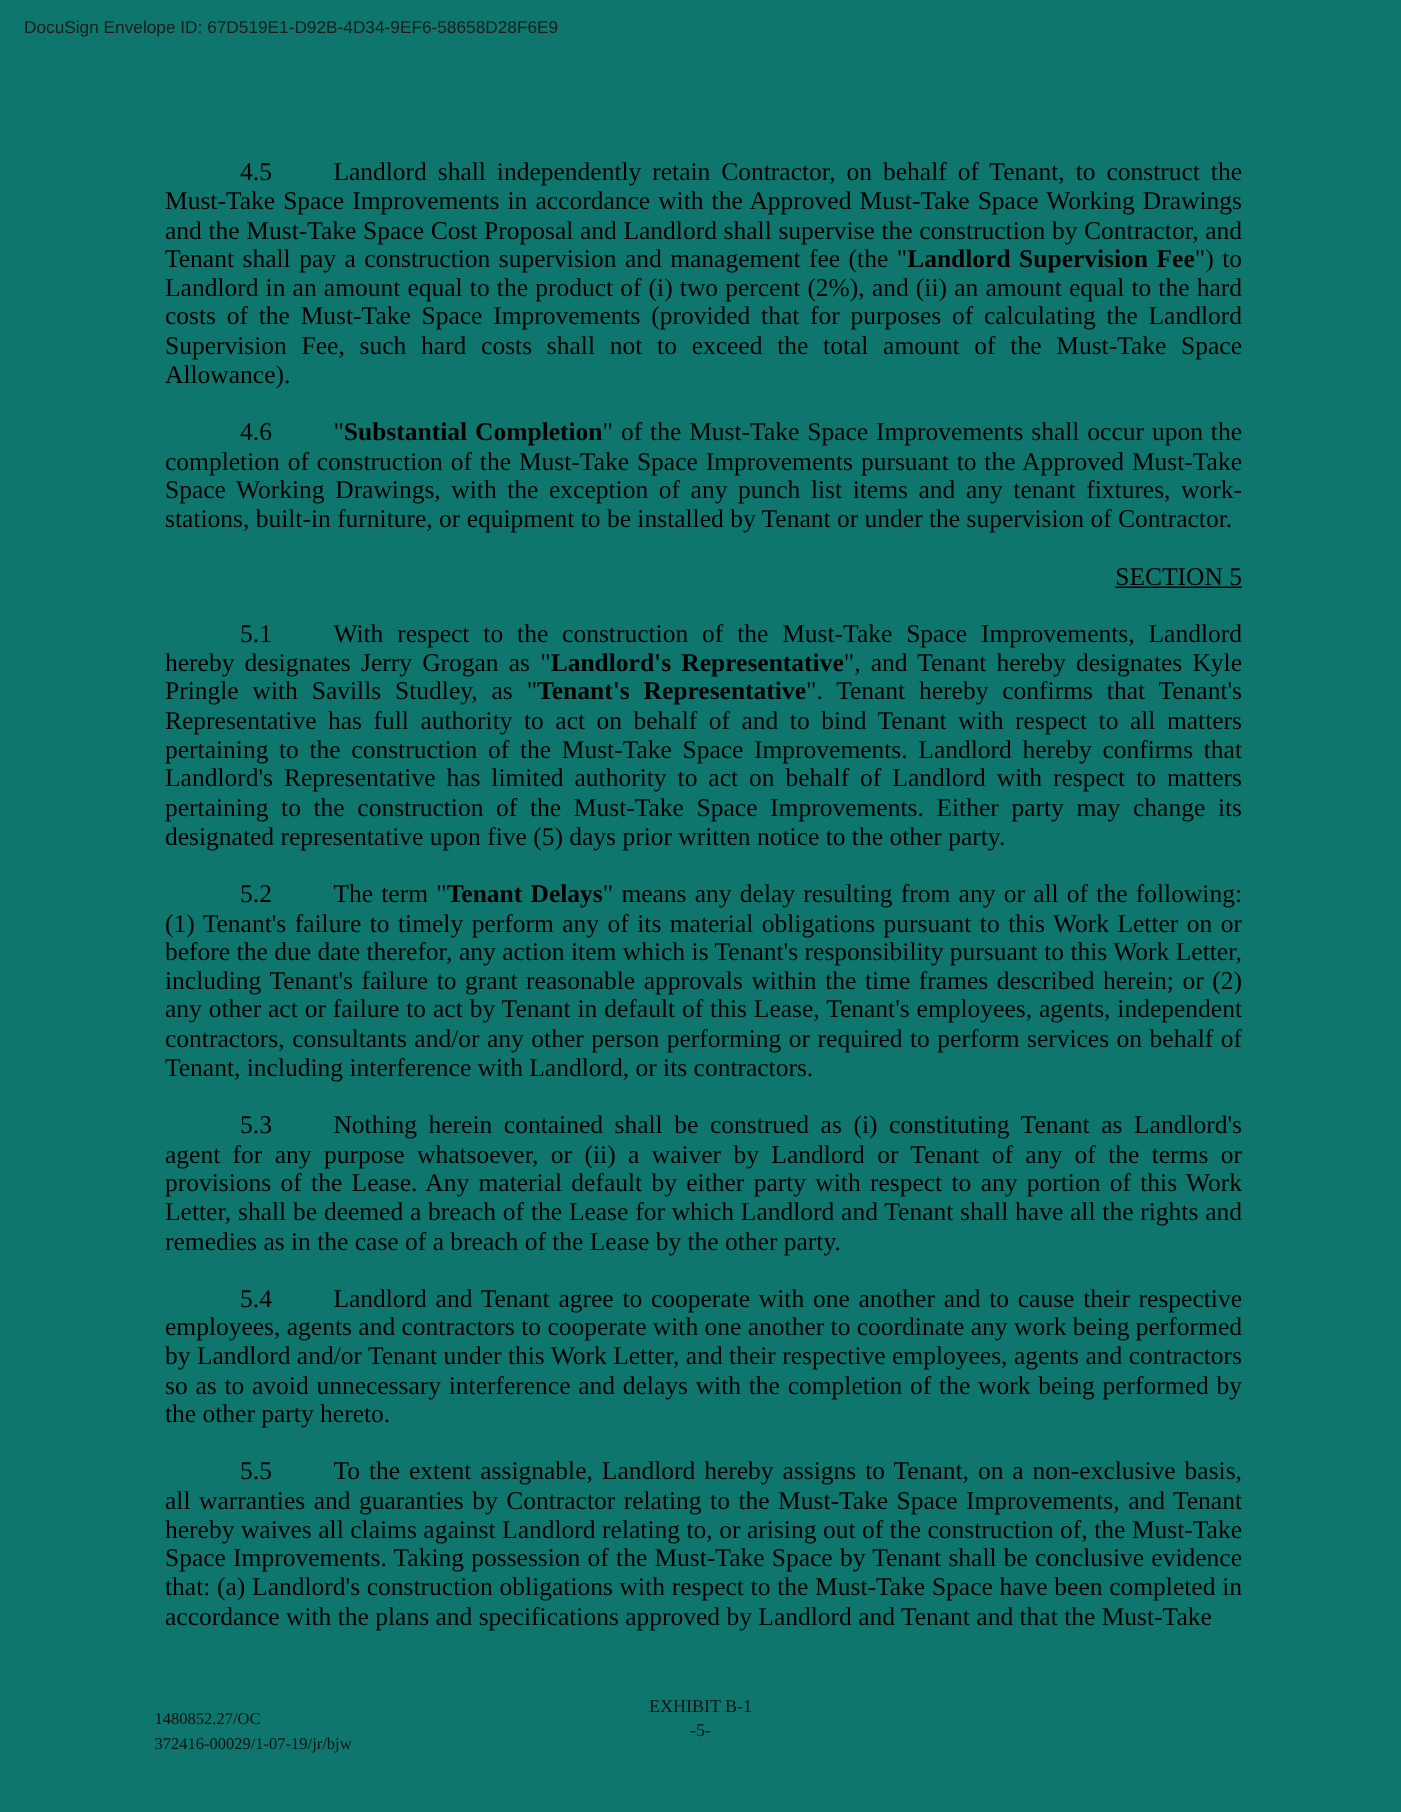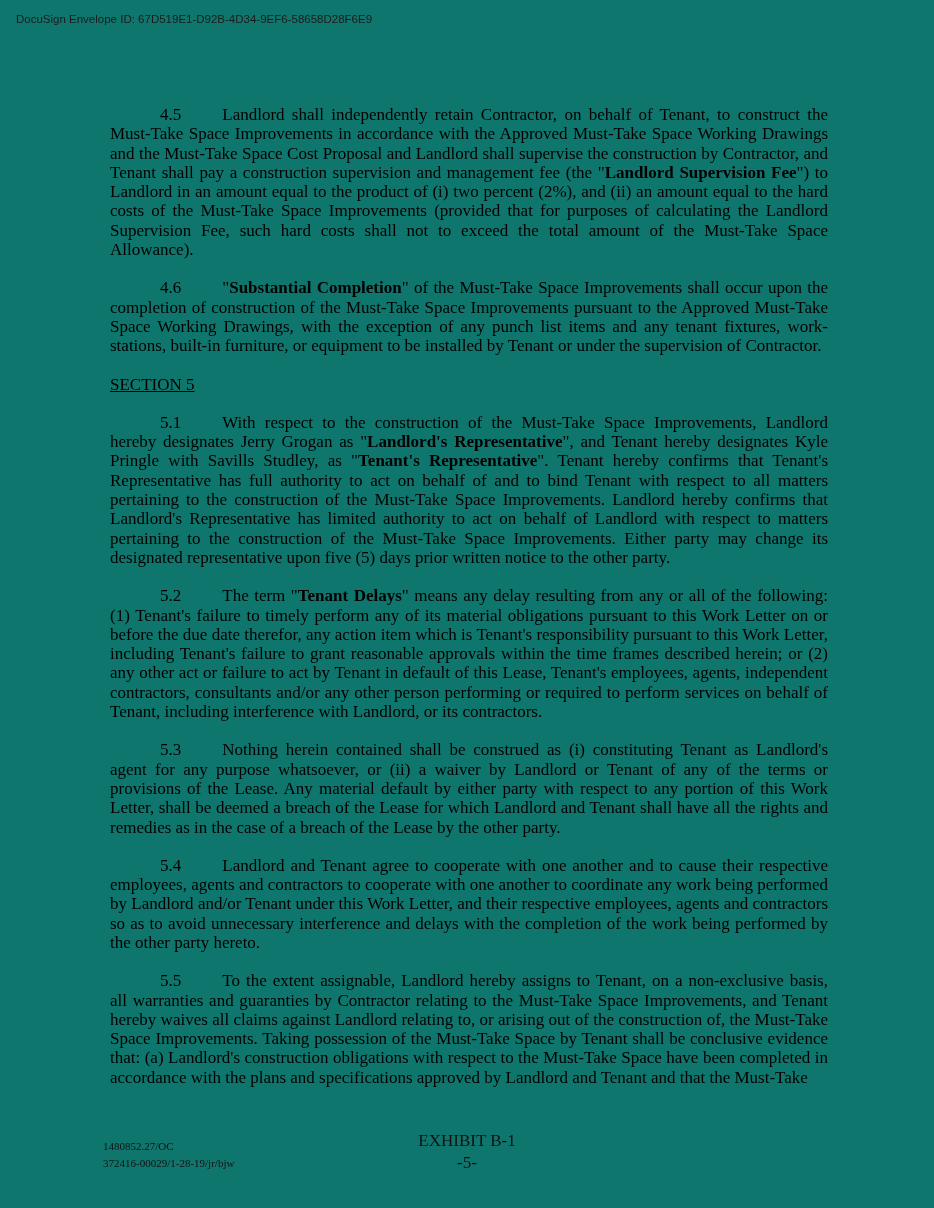--- a/index.html
+++ b/index.html
@@ -30,40 +30,40 @@
     line-height: 19.3px;
     text-align: justify;
   }
   .para {
     margin: 0 0 19px 0;
     text-indent: 50px;
   }
   .tab { display: inline-block; width: 41px; }
   .b { font-weight: bold; }
   .section-heading {
-    text-align: left;
+    text-align: right;
     text-indent: 0;
     margin: 19px 0 19px 0;
   }
   .section-heading .hline { text-decoration: underline; }
   .footer-left {
     position: absolute;
     left: 103px;
     top: 1138px;
     font-size: 11px;
     line-height: 1.55;
     color: #111;
   }
   .footer-center {
     position: absolute;
     left: 0;
     top: 1130px;
     width: 934px;
     text-align: center;
-    font-size: 17px;
+    font-size: 12px;
     line-height: 1.3;
     color: #111;
   }
 </style>
 </head>
 <body>
 
 <div class="page">
 
   <div class="docusign">DocuSign Envelope ID: 67D519E1-D92B-4D34-9EF6-58658D28F6E9</div>
@@ -85,21 +85,21 @@
     <p class="para"><span>5.3</span><span class="tab"></span><span><span>Nothing herein contained shall be construed as (i) constituting Tenant as Landlord's agent for any purpose whatsoever, or (ii) a waiver by Landlord or Tenant of any of the terms or provisions of the Lease.  Any material default by either party with respect to any portion of this Work Letter, shall be deemed a breach of the Lease for which Landlord and Tenant shall have all the rights and remedies as in the case of a breach of the Lease by the other party.</span></span></p>
 
     <p class="para"><span>5.4</span><span class="tab"></span><span><span>Landlord and Tenant agree to cooperate with one another and to cause their respective employees, agents and contractors to cooperate with one another to coordinate any work being performed by Landlord and/or Tenant under this Work Letter, and their respective employees, agents and contractors so as to avoid unnecessary interference and delays with the completion of the work being performed by the other party hereto.</span></span></p>
 
     <p class="para"><span>5.5</span><span class="tab"></span><span><span>To the extent assignable, Landlord hereby assigns to Tenant, on a non-exclusive basis, all warranties and guaranties by Contractor relating to the Must-Take Space Improvements, and Tenant hereby waives all claims against Landlord relating to, or arising out of the construction of, the Must-Take Space Improvements.  Taking possession of the Must-Take Space by Tenant shall be conclusive evidence that: (a) Landlord's construction obligations with respect to the Must-Take Space have been completed in accordance with the plans and specifications approved by Landlord and Tenant and that the Must-Take</span></span></p>
 
   </div>
 
   <div class="footer-left">
     <div>1480852.27/OC</div>
-    <div>372416-00029/1-28-19/jr/bjw</div>
+    <div>372416-00029/1-07-19/jr/bjw</div>
   </div>
 
   <div class="footer-center">
     <div>EXHIBIT B-1</div>
     <div>-5-</div>
   </div>
 
 </div>
 
 </body></html>

